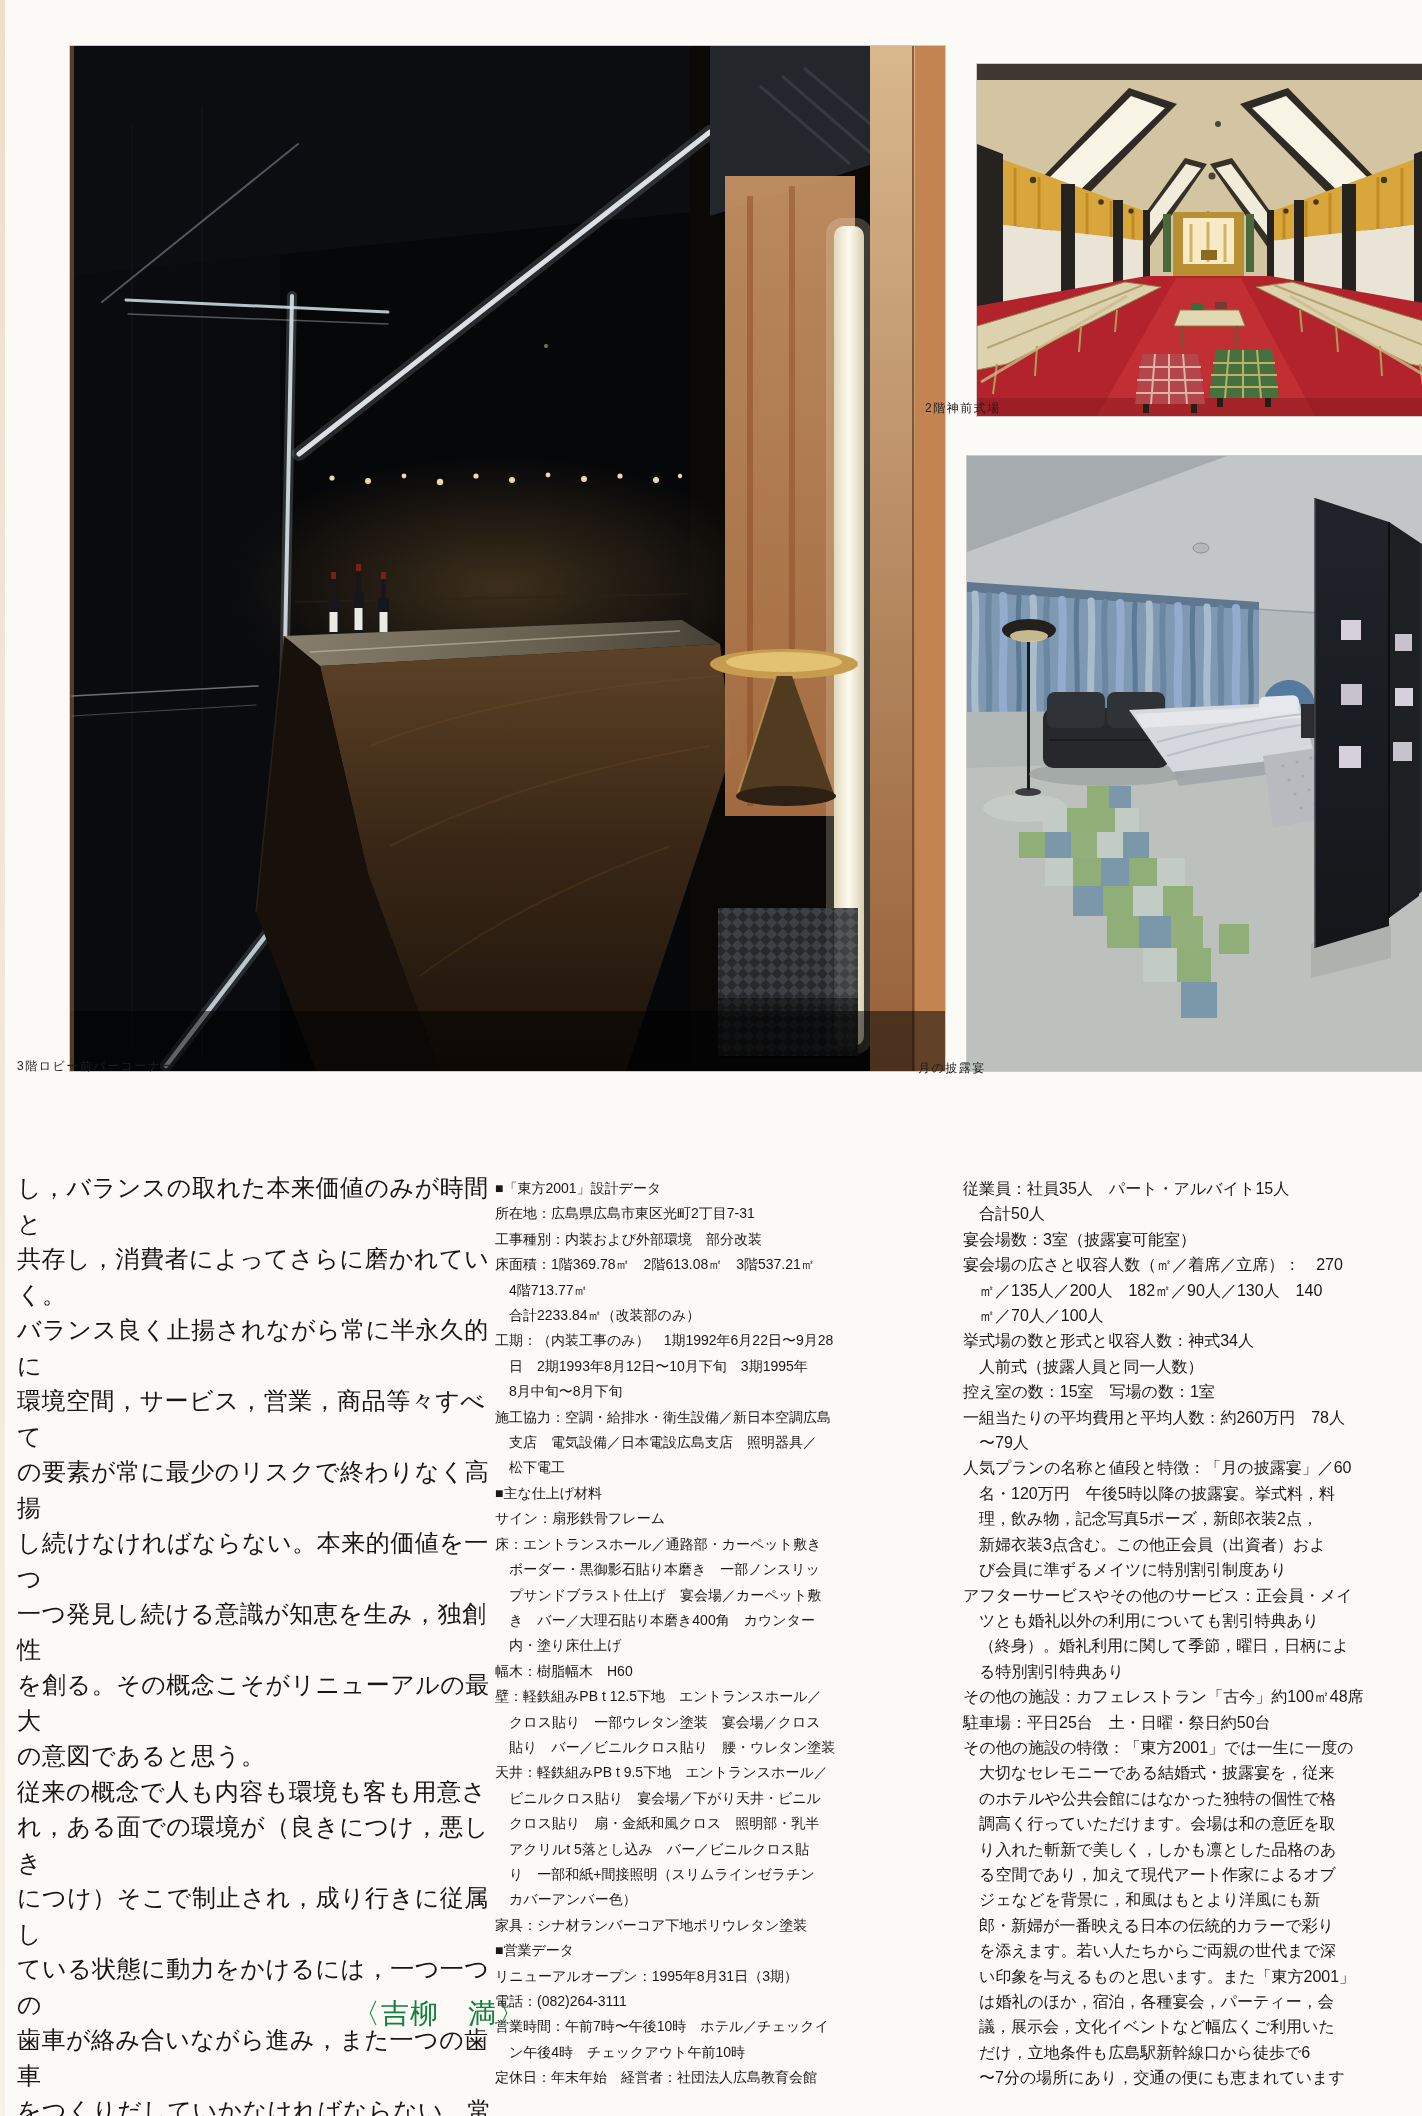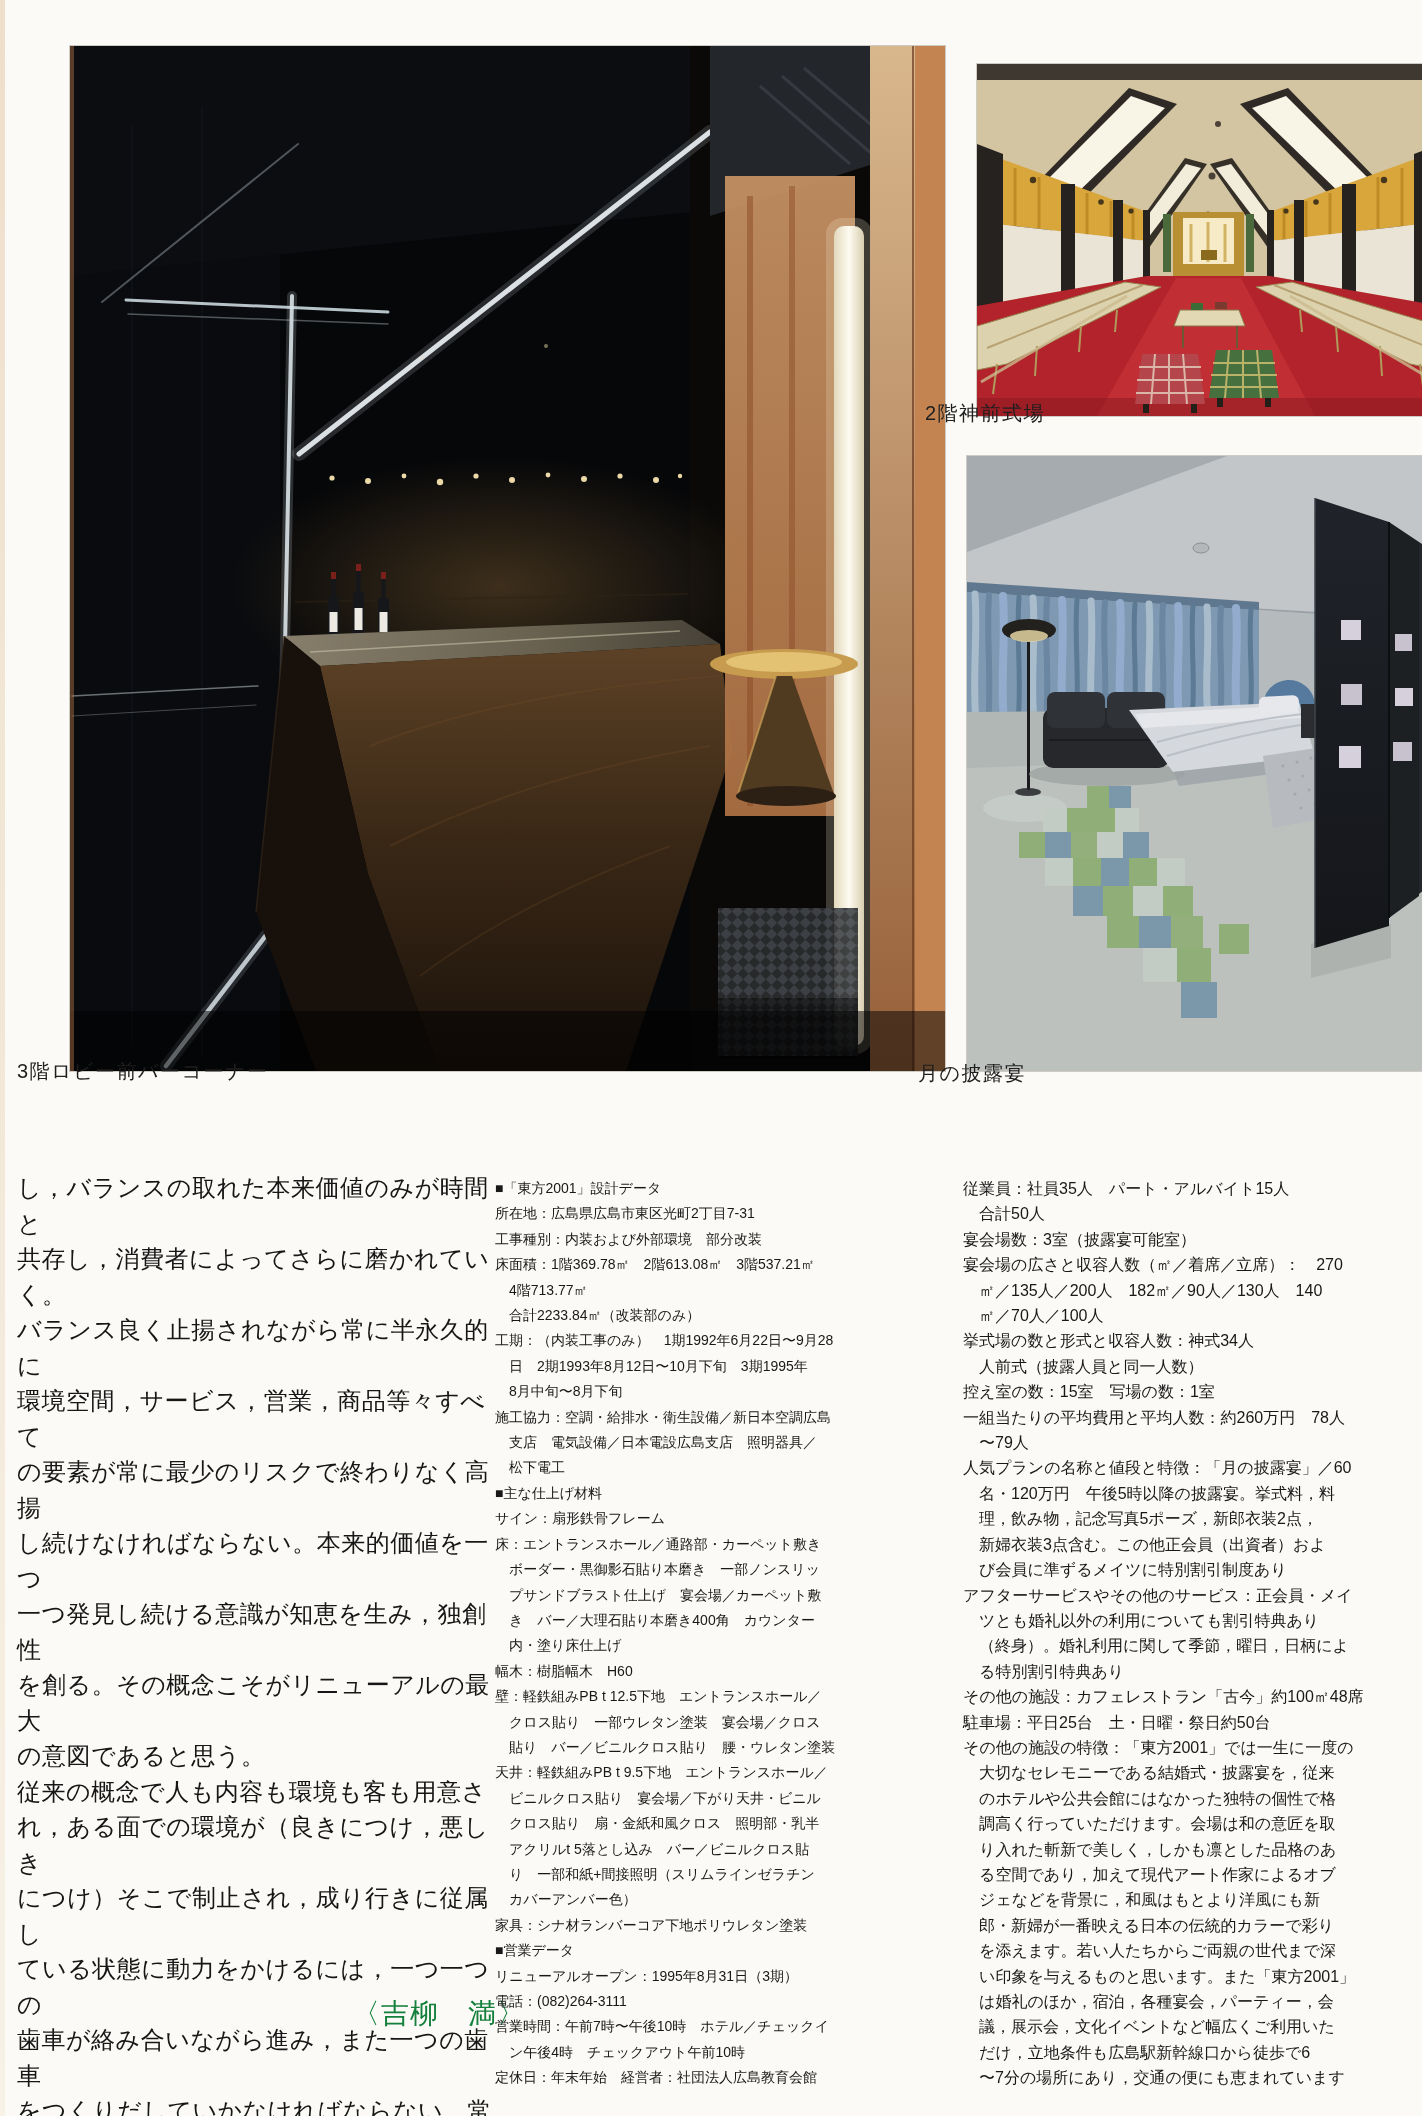--- a/index.html
+++ b/index.html
@@ -7,21 +7,21 @@
     width:1422px;height:2116px;position:relative;
     background:#fbfaf6;
     font-family:"Liberation Sans","DejaVu Sans",sans-serif;
     color:#141414;
     overflow:hidden;
   }
   .scan-edge{position:absolute;left:0;top:0;width:5px;height:2116px;
     background:linear-gradient(180deg,#eedfca,#f7f1e6);}
   .photo{position:absolute;box-shadow:0 0 0 1px rgba(90,80,70,.28);background:#111;}
   .photo svg{display:block;}
-  .caption{position:absolute;font-size:20px;color:#1e1e1e;letter-spacing:1.5px;white-space:nowrap;}
+  .caption{position:absolute;font-size:12px;color:#1e1e1e;letter-spacing:1.5px;white-space:nowrap;}
   .col{position:absolute;white-space:pre-line;}
   .col-article{left:17px;top:1170px;width:482px;font-size:24px;line-height:35.5px;letter-spacing:.5px;color:#161616;}
   .col-design{left:495px;top:1176px;width:448px;font-size:14px;line-height:25.4px;color:#181818;}
   .col-info{left:963px;top:1176px;width:455px;font-size:16px;line-height:25.4px;color:#181818;}
   .signature{position:absolute;left:352px;top:1995px;font-size:28px;letter-spacing:1px;color:#15803d;}
 </style>
 </head>
 <body>
 
 <div class="scan-edge"></div>

